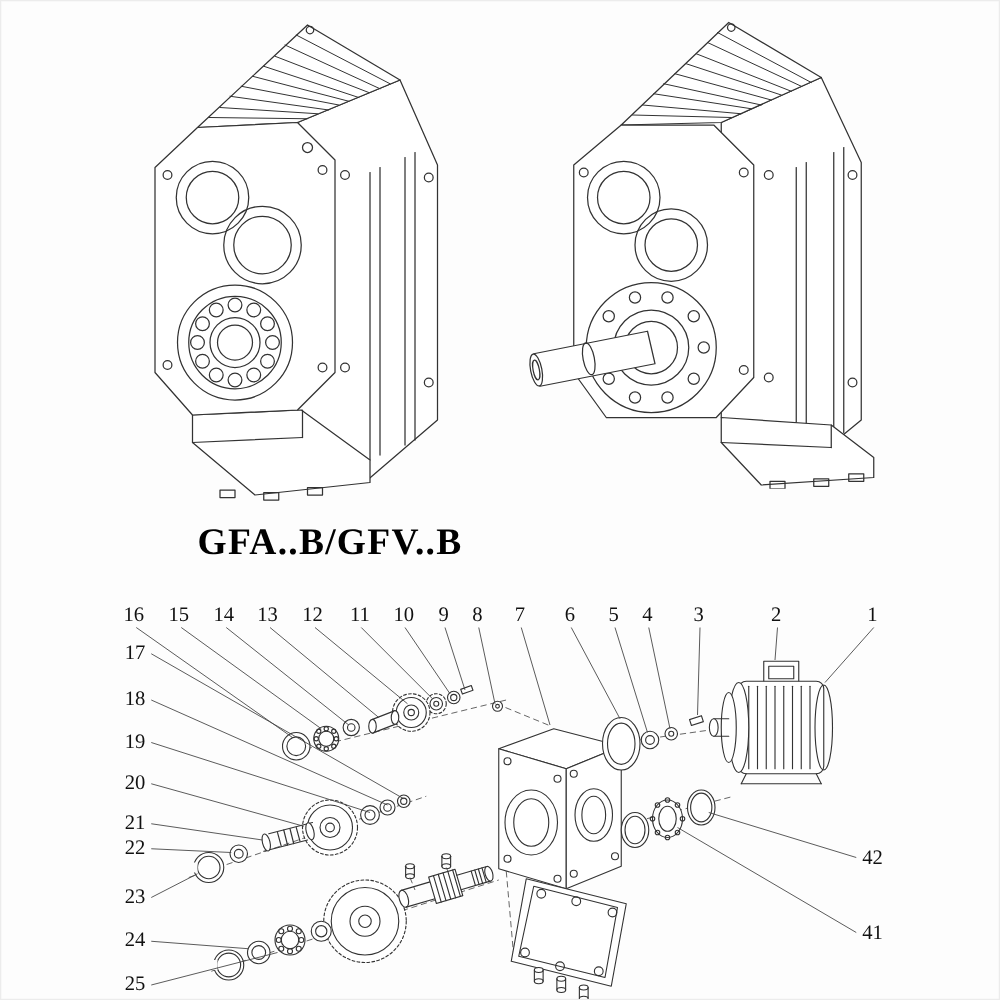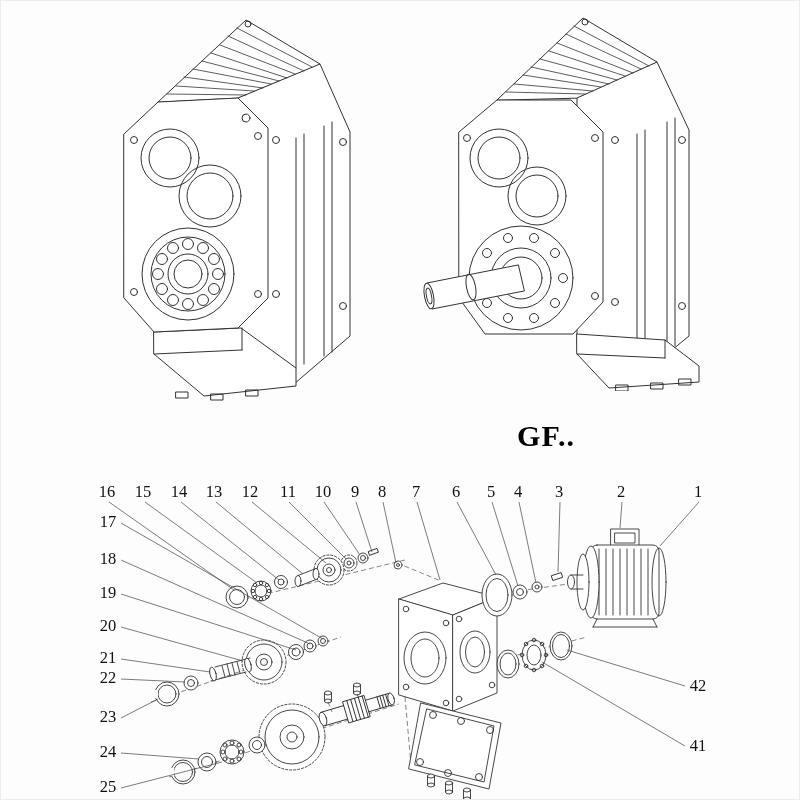--- a/index.html
+++ b/index.html
@@ -163,21 +163,21 @@
 
       <g>
         <path class="w" d="M107,259 L16,277 L21,303 L113,285 Z"></path>
         <ellipse cx="60" cy="281" rx="4.5" ry="13" transform="rotate(-11 60 281)"></ellipse>
         <ellipse class="w" cx="18" cy="290" rx="4.5" ry="13" transform="rotate(-11 18 290)"></ellipse>
         <ellipse cx="18" cy="290" rx="2.5" ry="8" transform="rotate(-11 18 290)"></ellipse>
       </g>
     </g>
   </svg>
 
-  <div class="model-label model-label-right">GF..</div>
+  <div class="model-label model-label-left">GFA..B/GFV..B</div>
 
   <svg class="exploded" viewBox="0 0 800 330">
 
     <g class="dash">
       <path d="M228,132 L404,89"></path>
       <path d="M396,92 L440,110"></path>
       <path d="M432,132 L567,113"></path>
       <path d="M150,231 L340,166"></path>
       <path d="M168,306 L398,233"></path>
       <path d="M470,196 L586,166"></path>

